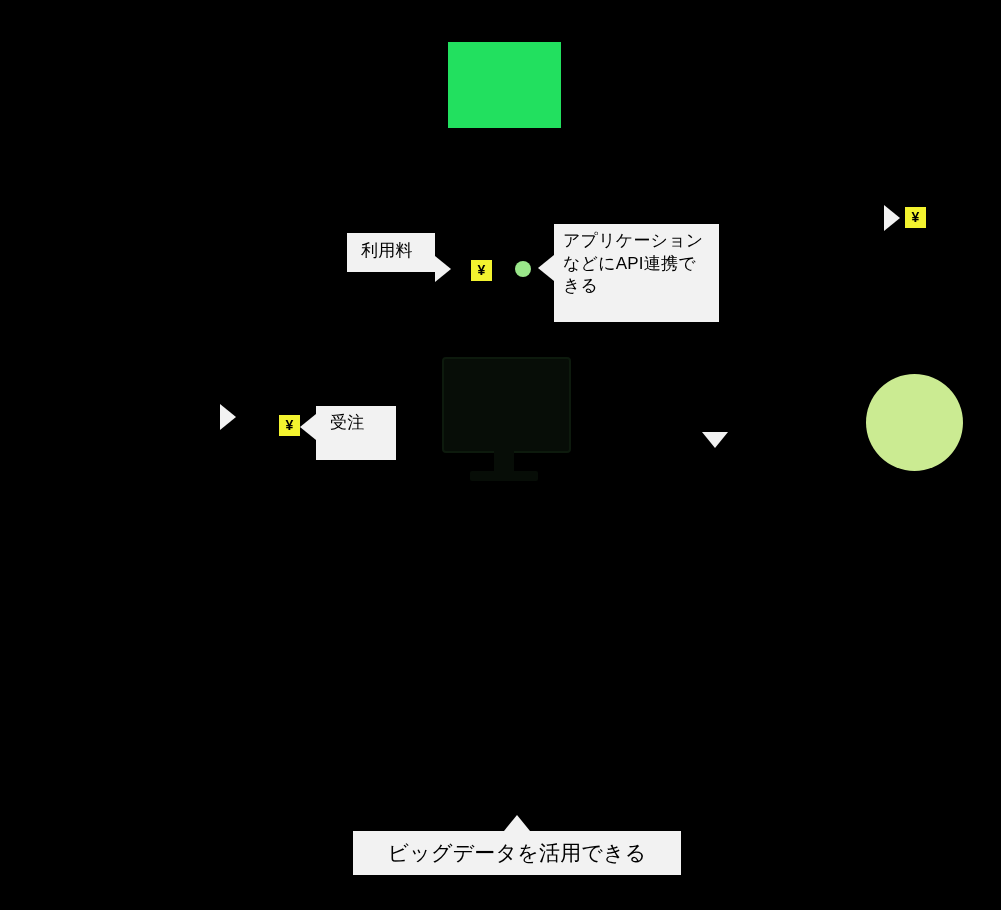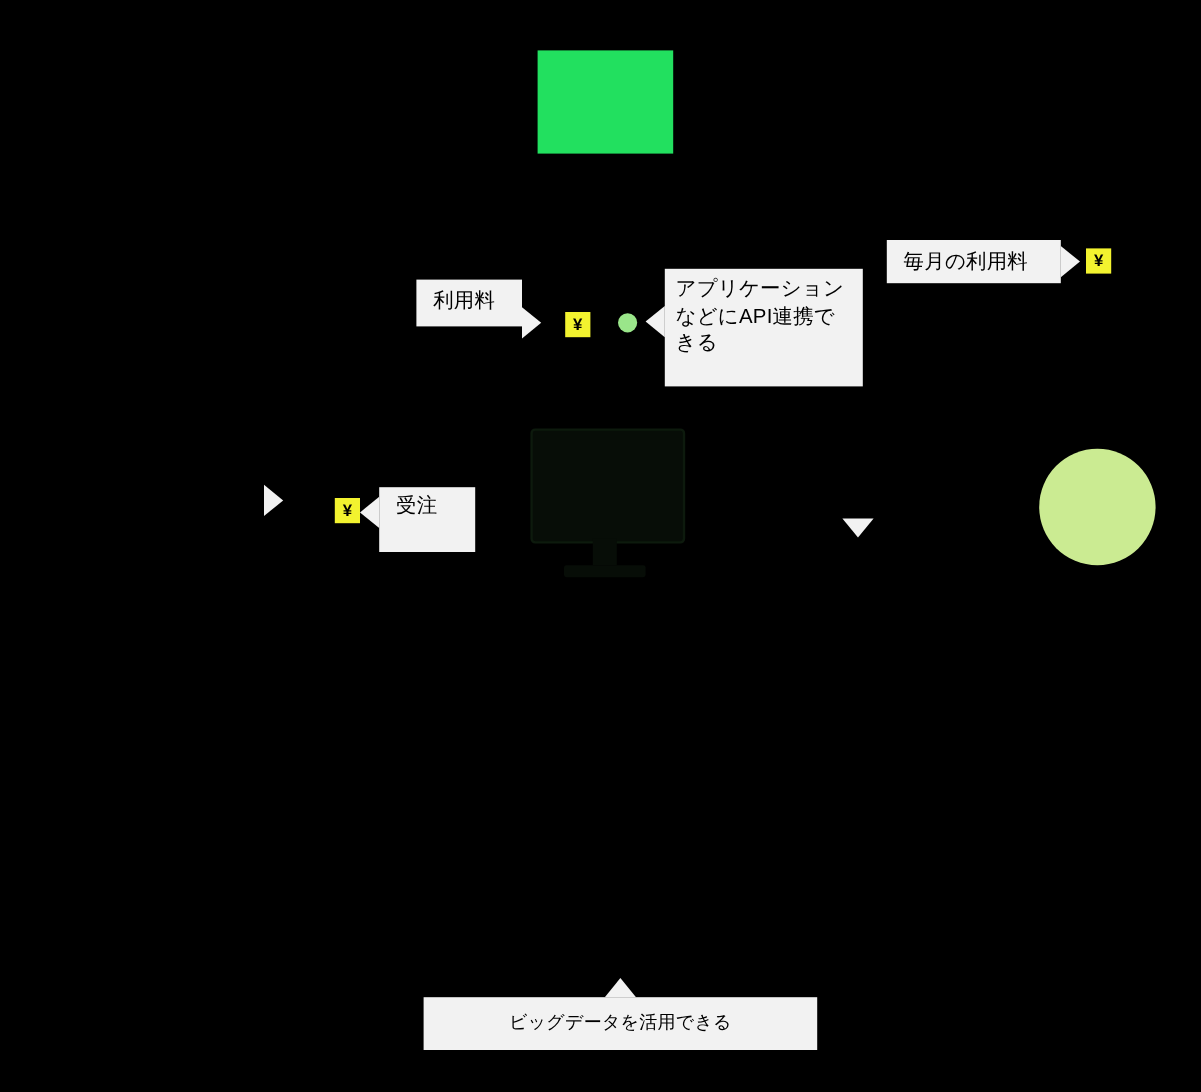--- a/index.html
+++ b/index.html
@@ -128,21 +128,21 @@
 
   #bubble-order      { left: 316px; top: 406px; width: 80px;  height: 54px; font-family: Liberation Mono, monospace; }
   #bubble-order-tail { left: 300px; top: 414px; }
 
   #bubble-cloud      { left: 632px; top: 349px; width: 167px; height: 83px; }
   #bubble-cloud-tail { left: 702px; top: 432px; }
 
   #bubble-bigdata      { left: 353px; top: 831px; width: 328px; height: 44px; }
   #bubble-bigdata-tail { left: 504px; top: 815px; }
   #bubble-bigdata .txt {
-    font-size: 15px;
+    font-size: 21px;
     text-align: center;
     display: block;
     line-height: 32px;
   }
 
   #yen-usage   { left: 471px; top: 260px; }
   #yen-monthly { left: 905px; top: 207px; }
   #yen-order   { left: 279px; top: 415px; }
 </style>
 </head>
@@ -159,21 +159,20 @@
   <div class="shape monitor-base" id="monitor-base"></div>
 
   <div class="bubble plain" id="bubble-usage"><span>利用料</span></div>
   <div class="tail tail-right" id="bubble-usage-tail"></div>
 
   <div class="yen" id="yen-usage">¥</div>
 
   <div class="bubble" id="bubble-api"><span>アプリケーションなどにAPI連携できる</span></div>
   <div class="tail tail-left" id="bubble-api-tail"></div>
 
-  <div class="bubble plain" id="bubble-monthly"><span>毎月の利用料</span></div>
   <div class="tail tail-right" id="bubble-monthly-tail"></div>
   <div class="yen" id="yen-monthly">¥</div>
 
   <div class="tail tail-right" id="bubble-left-tail"></div>
 
   <div class="bubble plain" id="bubble-order"><span>受注</span></div>
   <div class="tail tail-left" id="bubble-order-tail"></div>
   <div class="yen" id="yen-order">¥</div>
 
   <div class="tail tail-down" id="bubble-cloud-tail"></div>

